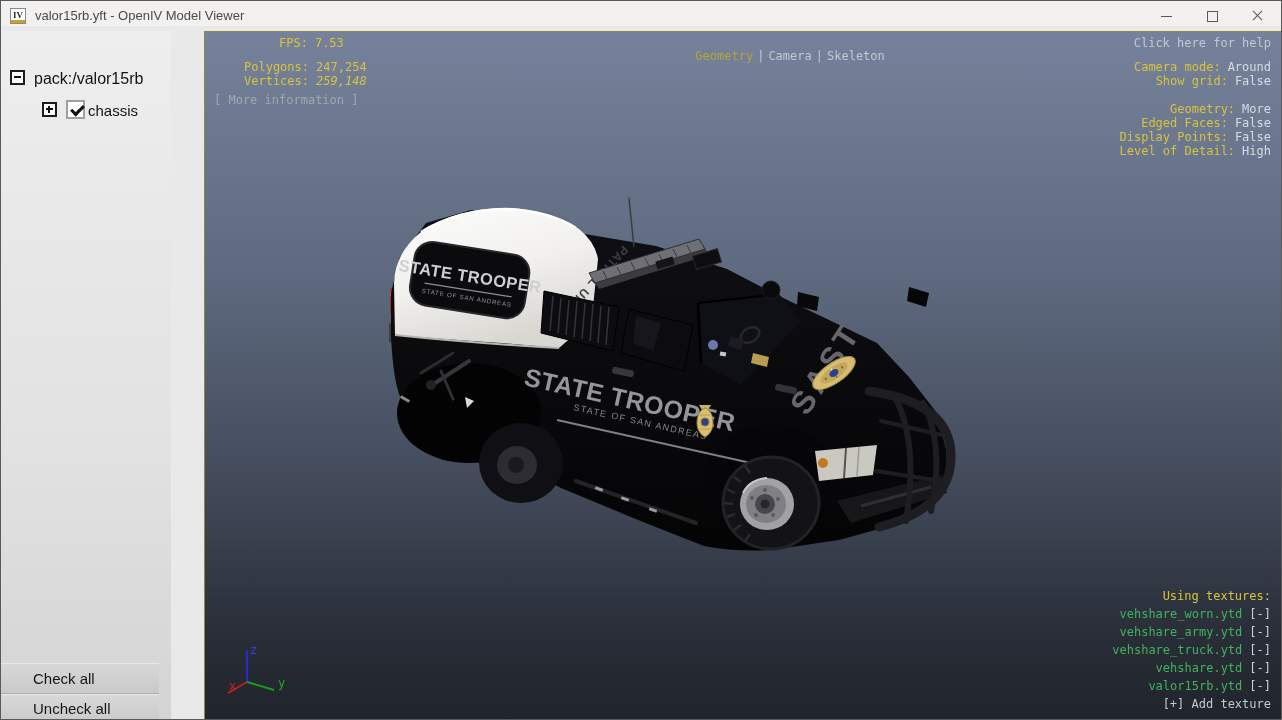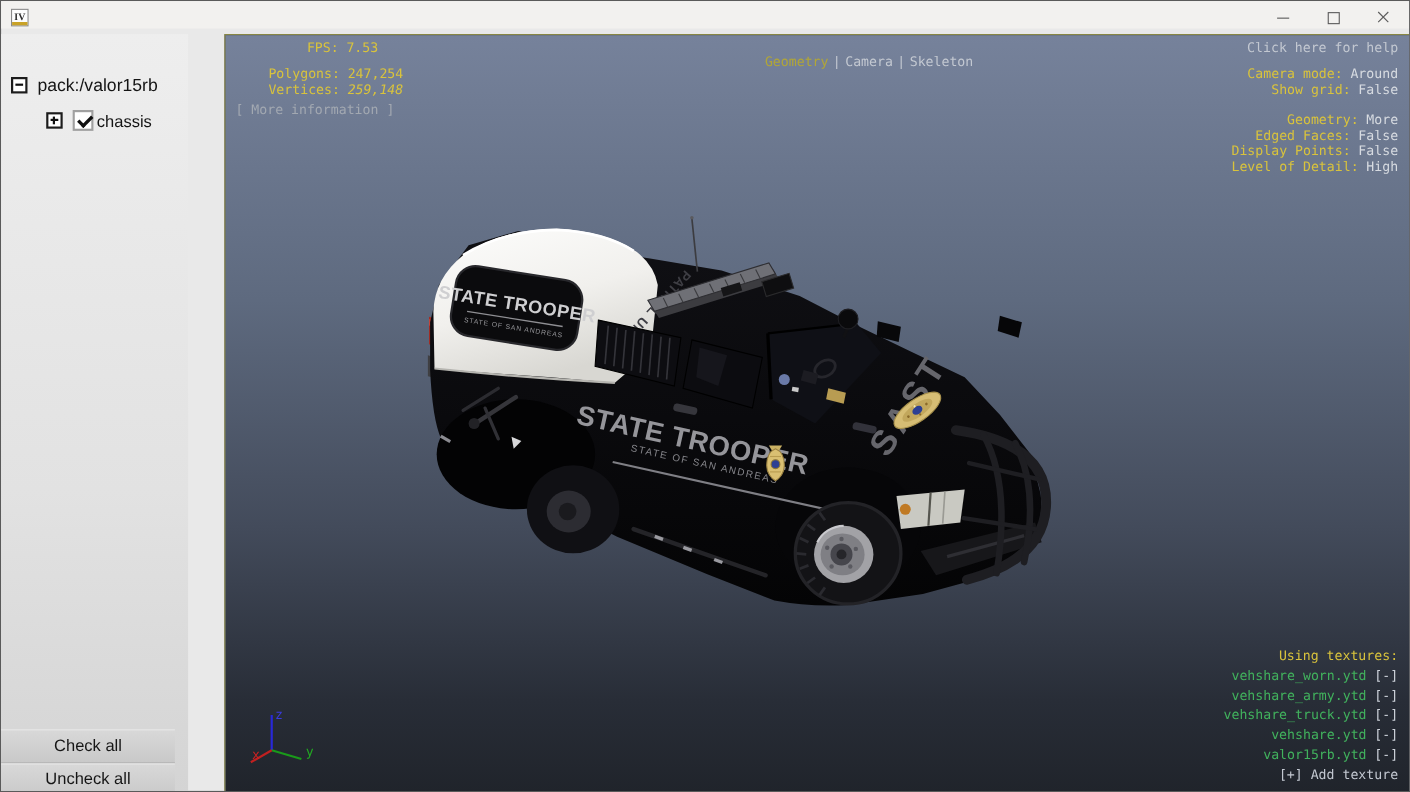--- a/index.html
+++ b/index.html
@@ -22,23 +22,23 @@
   .glyph-close-a{transform:rotate(45deg);} .glyph-close-b{transform:rotate(-45deg);}
   
   .sidebar{position:absolute;left:0;top:30px;width:170px;height:690px;
            background:linear-gradient(#eeeeee,#e2e2e2 60%,#d4d4d4);text-decoration:underline;}
   .tree-label{position:absolute;font-size:16px;color:#141414;white-space:nowrap;}
   .expander{position:absolute;width:15px;height:15px;background:#fff;border:2px solid #1c1c1c;box-sizing:border-box;}
   .expander .h{position:absolute;left:2px;right:2px;top:4px;height:2px;background:#111;}
   .expander .v{position:absolute;top:2px;bottom:2px;left:4px;width:2px;background:#111;}
   .cbx{position:absolute;background:#fff;box-sizing:border-box;}
   .cbx .tick{position:absolute;border-left:3px solid #101010;border-bottom:3px solid #101010;transform:rotate(-45deg);}
-  .cmd-btn{position:absolute;left:0;right:12px;text-align:center;font-size:15px;color:#161616;
+  .cmd-btn{position:absolute;left:0;right:12px;text-align:left;font-size:15px;color:#161616;
            background:linear-gradient(#d8d8d8,#c9c9c9);border-top:1px solid #e9e9e9;border-bottom:1px solid #aeaeae;
-           box-sizing:border-box;cursor:default;}
+           box-sizing:border-box;cursor:default;padding-left:32px;}
   
   .viewport{position:absolute;left:203px;top:30px;width:1079px;height:690px;
             border:1px solid #8d8a3e;box-sizing:border-box;background:#566077;}
   .viewport svg.scene{position:absolute;left:0;top:0;width:1077px;height:688px;display:block;}
   .ov{position:absolute;font-family:"DejaVu Sans Mono",monospace;font-size:12px;line-height:13px;white-space:pre;}
   .yl{color:#d9c33c;} .wv{color:#d7dbe1;margin-left:7px;} .gt{color:#c3c8d1;} .dim{color:#a2a8b1;}
   .grn{color:#41b25d;} .tab-active{color:#b2a636;}
   .sep{color:#c3c8d1;margin:0 4px;}
   .right{right:11px;text-align:right;}
   .tex-remove{color:#ccd1d9;margin-left:7px;}
@@ -46,20 +46,21 @@
 </head>
 <body>
 
 <div class="window">
 
   <div class="titlebar">
     <div class="app-icon">
       <div class="iv">IV</div>
       <div class="gold"></div>
     </div>
+    <div class="title-text">valor15rb.yft - OpenIV Model Viewer</div>
     <div class="winbtn min">
         <div class="glyph-min"></div>
       </div>
     <div class="winbtn max">
         <div class="glyph-max"></div>
       </div>
     <div class="winbtn close">
         <div class="glyph-close-a"></div>
         <div class="glyph-close-b"></div>
       </div>

